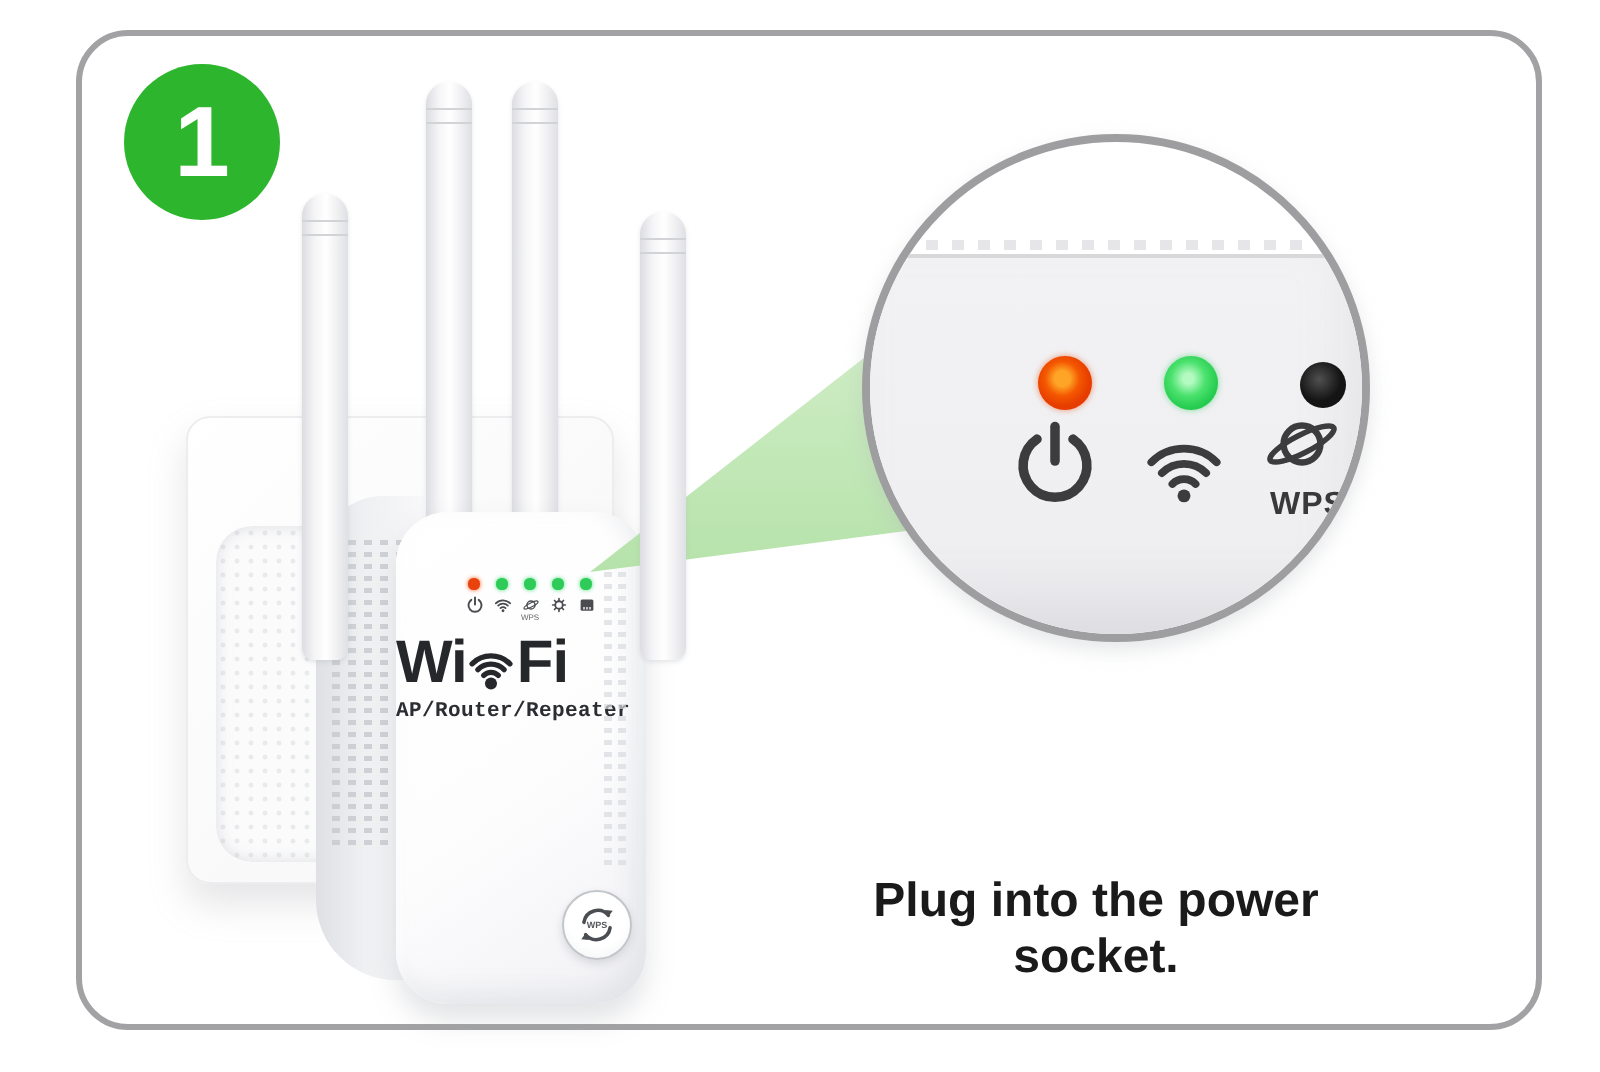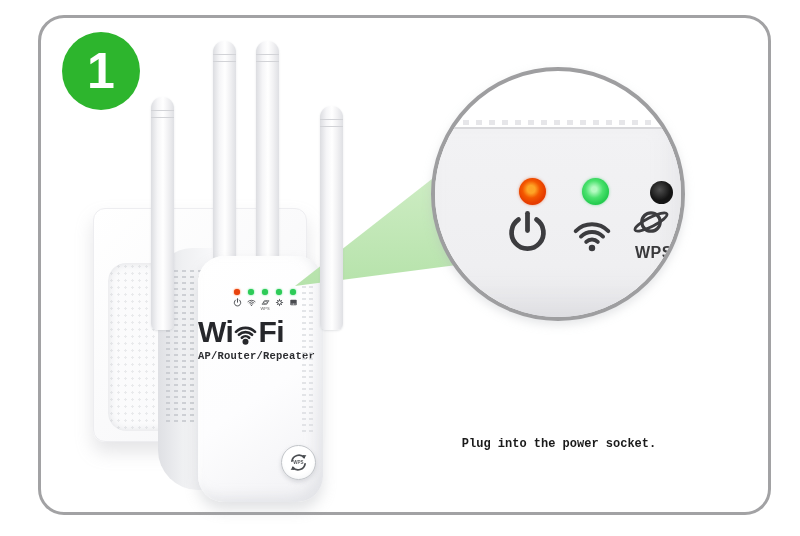--- a/index.html
+++ b/index.html
@@ -99,22 +99,22 @@
   .big-led.black{width:23px;height:23px;left:215px;top:110px;
          background-image:radial-gradient(circle at 42% 38%,rgba(120,120,120,.6),transparent 55%);}
   .mag-icon{position:absolute;color:#3c3c3f;}
   .mag-icon.power{left:70px;top:139px;width:45px;height:44px;}
   .mag-icon.wifi{left:132px;top:147px;width:50px;height:34px;}
   .mag-icon.planet{left:193px;top:132px;width:46px;height:38px;}
   .mag-wps-label{position:absolute;left:200px;top:173px;font-size:16px;font-weight:600;
          color:#39393b;letter-spacing:.5px;white-space:nowrap;}
 
   
-  .caption{position:absolute;left:409px;top:437px;width:300px;text-align:center;
-         font-size:12px;font-weight:bold;color:#1a1a1a;z-index:9;font-family:Liberation Mono, monospace;}
+  .caption{position:absolute;left:398px;top:437px;width:300px;text-align:center;
+         font-size:24px;font-weight:bold;color:#1a1a1a;z-index:9;}
 </style>
 </head>
 <body>
 
 <svg width="0" height="0" style="position:absolute" aria-hidden="true">
   <defs>
     <symbol id="i-power" viewBox="0 0 24 24">
       <path d="M7.1 5.2A8.7 8.7 0 1 0 16.9 5.2" fill="none" stroke="currentColor" stroke-width="2.6" stroke-linecap="round"></path>
       <path d="M12 1.8v9.4" fill="none" stroke="currentColor" stroke-width="2.6" stroke-linecap="round"></path>
     </symbol>

